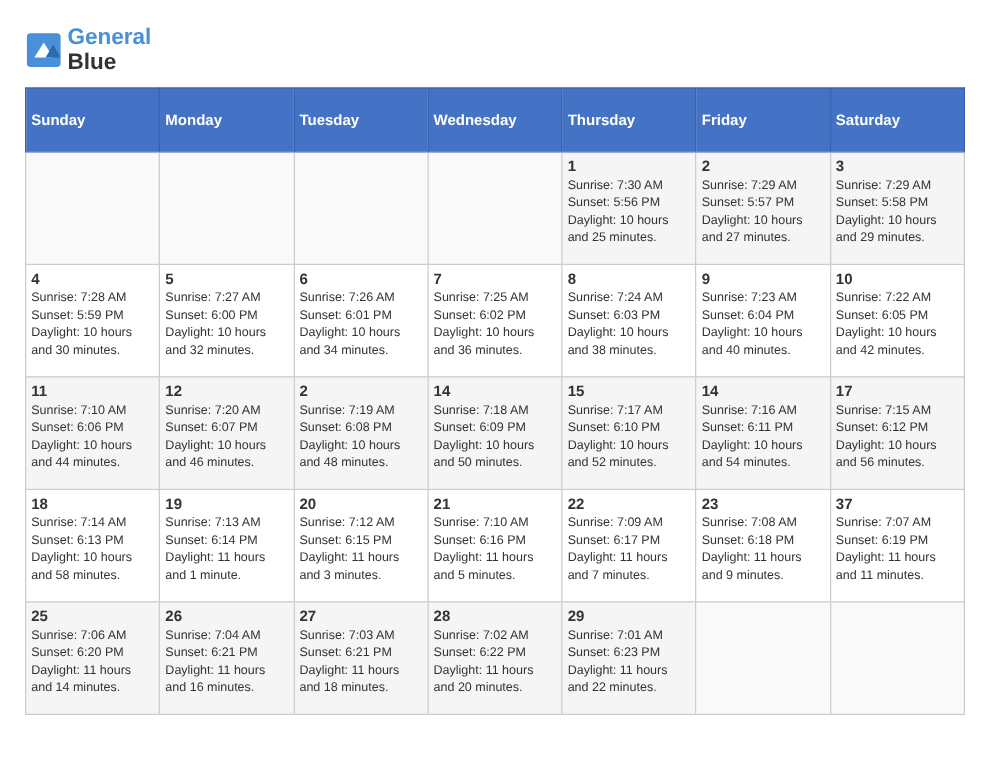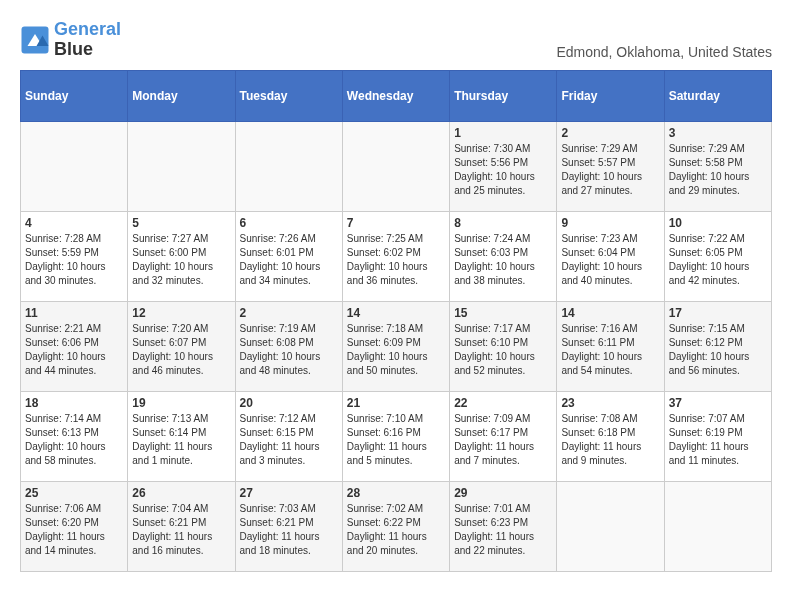--- a/index.html
+++ b/index.html
@@ -100,21 +100,20 @@
       <rect x="2" y="2" width="36" height="36" rx="4" fill="#4a90d9"></rect>
       <polygon points="10,28 20,12 30,28" fill="white"></polygon>
       <polygon points="22,28 30,14 38,28" fill="#2a6ab0"></polygon>
     </svg>
     <div class="logo-text">
       <div><span>General</span></div>
       <div><span style="color:#333;font-weight:bold;">Blue</span></div>
     </div>
   </div>
   <div class="title-block">
-    <div class="calendar-subtitle">Edmond, Oklahoma, United States</div>
   </div>
 </div>
 
 <table>
   <thead>
     <tr>
     <th>Sunday</th>
         <th>Monday</th>
         <th>Tuesday</th>
         <th>Wednesday</th>
@@ -188,21 +187,21 @@
         <td>
           <span class="day-num">10</span>
           <div class="day-info">Sunrise: 7:22 AM
 Sunset: 6:05 PM
 Daylight: 10 hours and 42 minutes.</div>
         </td>
       </tr>
       <tr>
         <td>
           <span class="day-num">11</span>
-          <div class="day-info">Sunrise: 2:21 AM
+          <div class="day-info">Sunrise: 7:10 AM
 Sunset: 6:06 PM
 Daylight: 10 hours and 44 minutes.</div>
         </td>
         <td>
           <span class="day-num">12</span>
           <div class="day-info">Sunrise: 7:20 AM
 Sunset: 6:07 PM
 Daylight: 10 hours and 46 minutes.</div>
         </td>
         <td>

